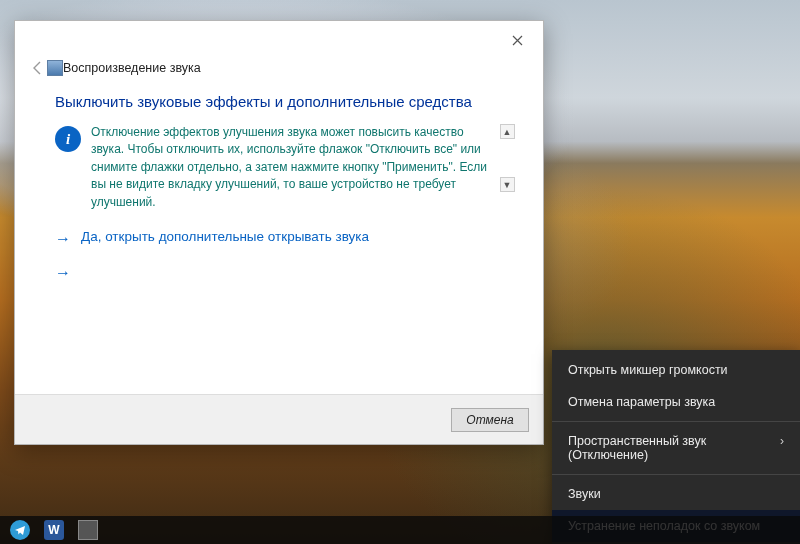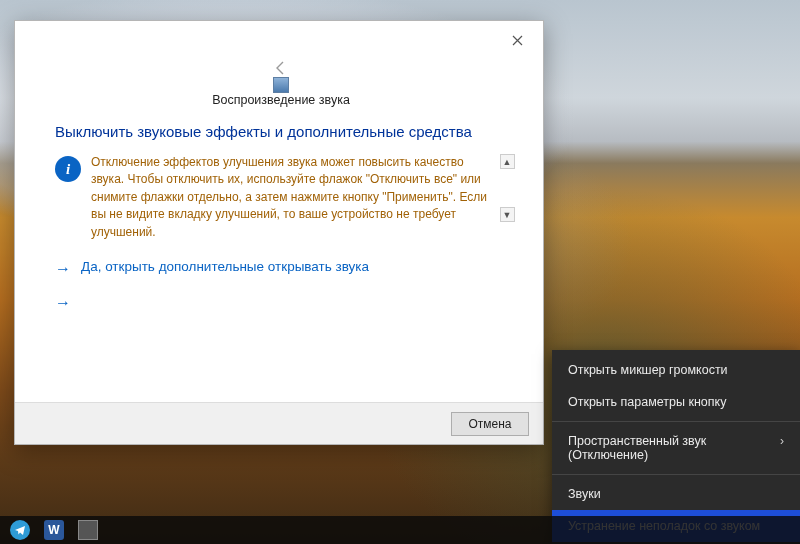--- a/index.html
+++ b/index.html
@@ -31,21 +31,21 @@
     height: 38px; display: flex; align-items: center; justify-content: flex-end;
     padding: 0 6px;
   }
   .close-btn {
     width: 40px; height: 30px; display: flex; align-items: center; justify-content: center;
     color: #555; font-size: 15px; cursor: default;
   }
 
   .header-row {
     display: flex; align-items: center; 
-    padding: 0 10px 8px 14px; color: #333; flex-direction: column;
+    padding: 0 10px 8px 14px; color: #333;
   }
   .back-arrow { width: 18px; height: 18px; display:flex; align-items:center; justify-content:center; color:#888; }
   .window-icon {
     width: 16px; height: 16px; background: linear-gradient(#8fb3d9,#4b7aad);
     border: 1px solid #5d7ea3;
   }
   .header-title { font-size: 12.5px; color: #222; }
 
   .body {
     padding: 4px 28px 24px 40px; flex: 1; overflow: hidden;
@@ -53,59 +53,59 @@
   .heading { color: #003399; font-size: 15px; font-weight: 400; margin: 4px 0 14px; }
 
   .info-row { display: flex; gap: 10px; align-items: flex-start; }
   .info-icon {
     flex: 0 0 auto; width: 26px; height: 26px; border-radius: 50%;
     background: #0a64c4; color: #fff; display:flex; align-items:center; justify-content:center;
     font-family: Georgia, serif; font-style: italic; font-size: 15px; font-weight: bold;
     margin-top: 2px;
   }
   .desc-wrap { display:flex; flex:1; gap:4px; }
-  .desc { flex:1; font-size: 12px; color: #a16207; line-height: 1.45; }
+  .desc { flex:1; font-size: 12px; color: #0f766e; line-height: 1.45; }
   .scrollbar {
     flex: 0 0 16px; height: 68px;
     display:flex; flex-direction:column; justify-content:space-between; align-items:center;
     color:#666;
   }
   .scroll-arrow {
     width:15px; height:15px; display:flex; align-items:center; justify-content:center;
     border:1px solid #ccc; font-size:9px; color:#555; background:#f4f4f4;
   }
 
   .link-option {
     display: flex; align-items: center; gap: 10px;
     margin: 18px 0 6px; color: #0a64c4; font-size: 13.5px; cursor: default;
   }
   .link-option .arrow { font-size: 16px; line-height: 1; }
 
   .footer {
-    height: 42px; border-top: 1px solid #ddd; background: #f0f0f0;
-    display: flex; align-items: center; justify-content: flex-end; padding: 0 14px;
+    height: 50px; border-top: 1px solid #ddd; background: #f0f0f0;
+    display: flex; align-items: center; justify-content: flex-end; padding: 0 14px; font-style: italic;
   }
   .cancel-btn {
     min-width: 78px; height: 24px; padding: 0 12px;
     background: #e1e1e1; border: 1px solid #adadad;
     font-size: 12px; color: #222; display:flex; align-items:center; justify-content:center;
   }
 
   
   .context-menu {
     position: absolute; right: 0; top: 350px; width: 248px;
     background: #2b2b2b; color: #eaeaea; font-size: 12.5px;
     box-shadow: 0 4px 14px rgba(0,0,0,.5);
     padding: 4px 0;
   }
   .menu-item {
     padding: 9px 16px; display: flex; align-items: flex-start; justify-content: space-between;
     cursor: default;
   }
-  .menu-item.highlight { background: #1d4ed8; }
+  .menu-item.highlight { background: #0f172a; }
   .menu-sep { height: 1px; background: #454545; margin: 3px 0; }
   .submenu-arrow { font-size: 12px; color: #ccc; }
 
   
   .taskbar {
     position: absolute; left: 0; bottom: 0; width: 100%; height: 28px;
     background: rgba(10,10,10,.82); display: flex; align-items: center; gap: 2px;
     padding: 0 4px;
   }
   .tb-icon {
@@ -169,21 +169,21 @@
       <span>Отмена</span>
     </div>
   </div>
 </div>
 
 <div class="context-menu" id="ctx">
     <div class="menu-item">
       <span>Открыть микшер громкости</span>
     </div>
     <div class="menu-item">
-      <span>Открыть параметры кнопку</span>
+      <span>Отмена параметры звука</span>
     </div>
     <div class="menu-sep"></div>
     <div class="menu-item">
       <span>Пространственный звук (Отключение)</span>
       <span class="submenu-arrow">›</span>
     </div>
     <div class="menu-sep"></div>
     <div class="menu-item">
       <span>Звуки</span>
     </div>

